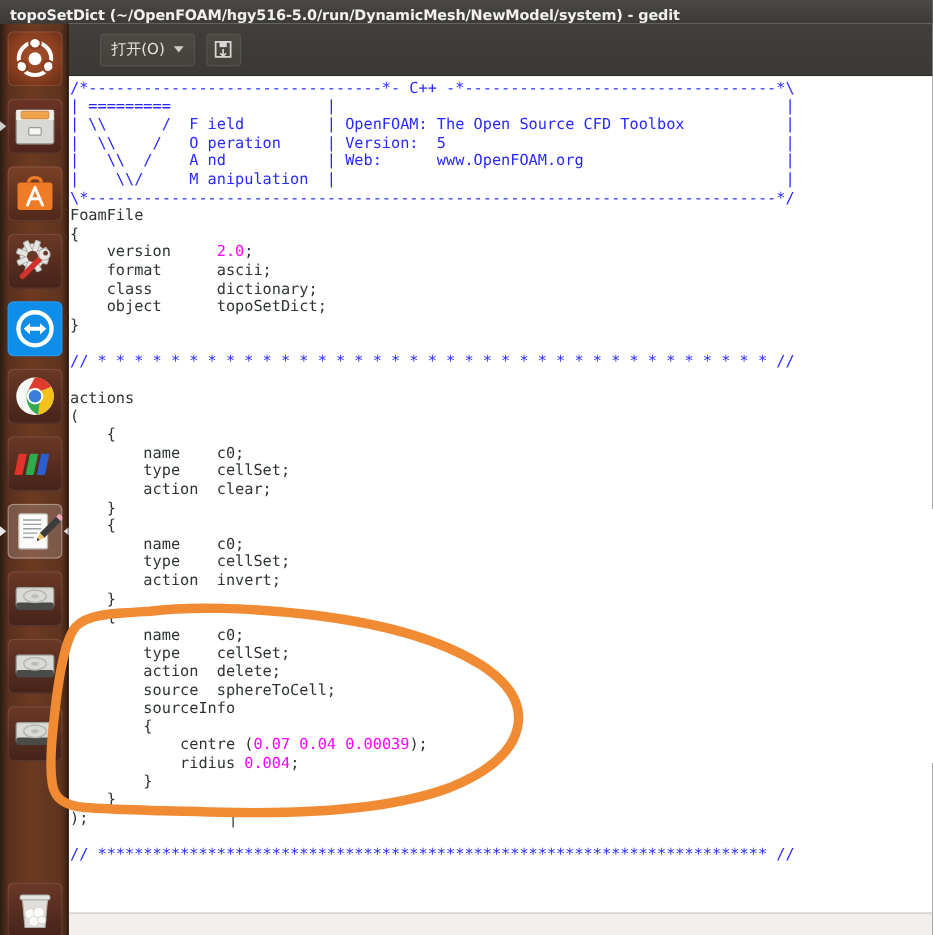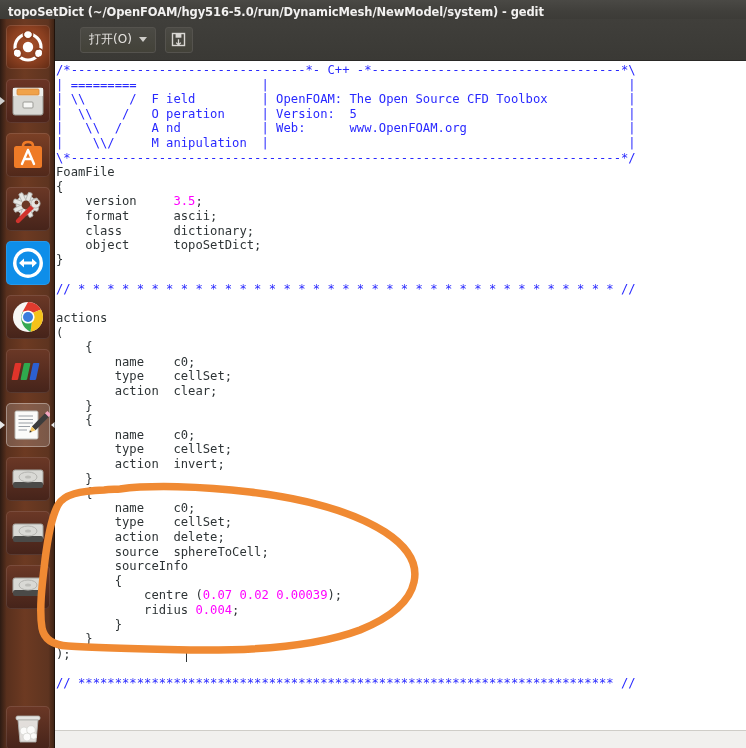--- a/index.html
+++ b/index.html
@@ -367,21 +367,21 @@
   <div id="editor">
     <pre id="code"><span class="cmt">/*--------------------------------*- C++ -*----------------------------------*\
 | =========                 |                                                 |
 | \\      /  F ield         | OpenFOAM: The Open Source CFD Toolbox           |
 |  \\    /   O peration     | Version:  5                                     |
 |   \\  /    A nd           | Web:      www.OpenFOAM.org                      |
 |    \\/     M anipulation  |                                                 |
 \*---------------------------------------------------------------------------*/</span>
 FoamFile
 {
-    version     <span class="num">3.5</span>;
+    version     <span class="num">2.0</span>;
     format      ascii;
     class       dictionary;
     object      topoSetDict;
 }
 
 <span class="cmt">// * * * * * * * * * * * * * * * * * * * * * * * * * * * * * * * * * * * * * //</span>
 
 actions
 (
     {
@@ -394,21 +394,21 @@
         type    cellSet;
         action  invert;
     }
     {
         name    c0;
         type    cellSet;
         action  delete;
         source  sphereToCell;
         sourceInfo
         {
-            centre (<span class="num">0.07</span> <span class="num">0.02</span> <span class="num">0.00039</span>);
+            centre (<span class="num">0.07</span> <span class="num">0.04</span> <span class="num">0.00039</span>);
             ridius <span class="num">0.004</span>;
         }
     }
 );
 
 <span class="cmt">// ************************************************************************* //</span></pre>
     <div id="text-caret"></div>
   </div>
 
   <div id="statusbar"></div>

